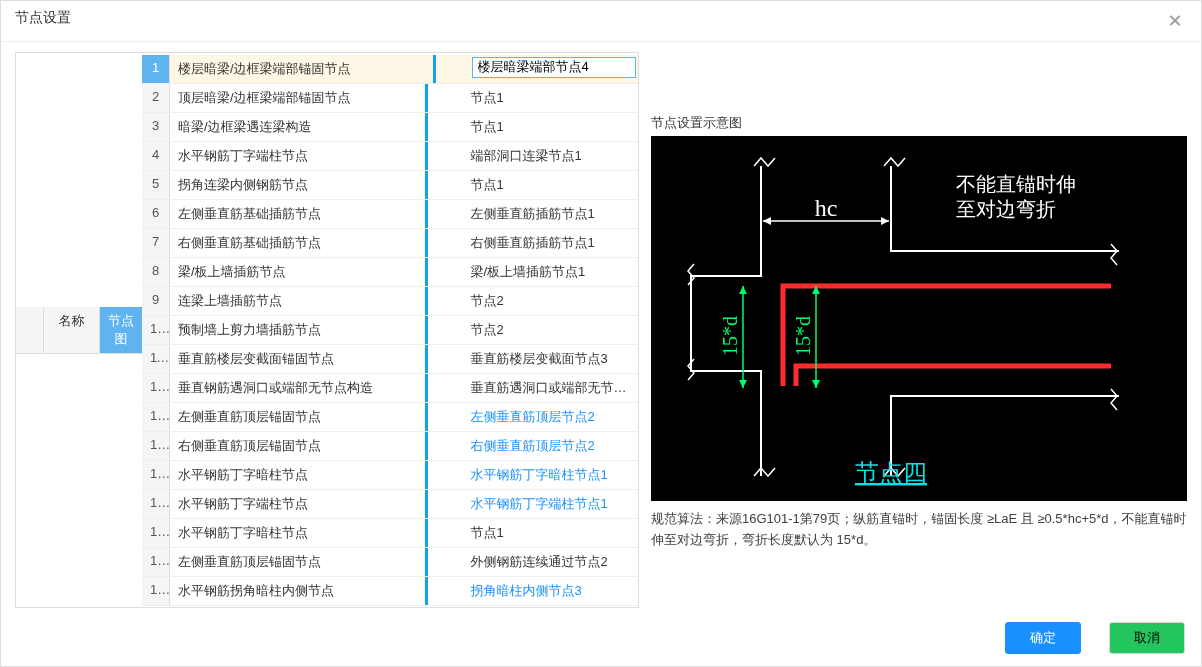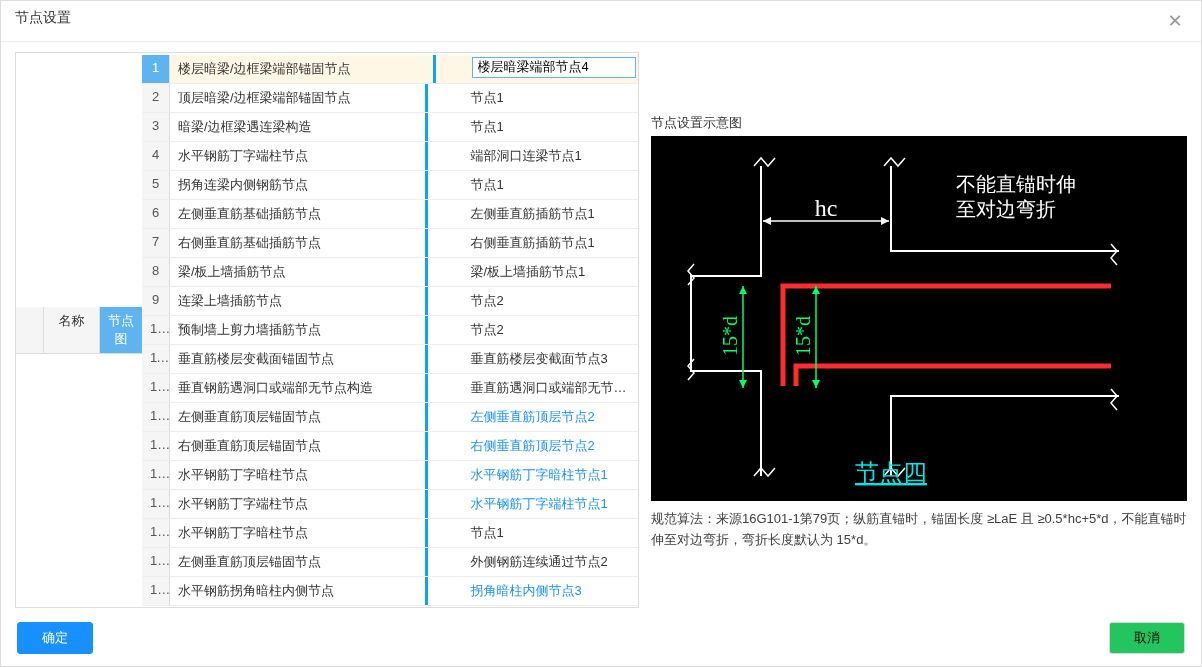--- a/index.html
+++ b/index.html
@@ -121,22 +121,22 @@
       overflow: hidden;
     }
     .preview-desc {
       padding: 8px 0;
       line-height: 1.6;
       font-size: 13px;
       color: #404040;
     }
     .dialog-footer {
       display: flex;
-      justify-content: space-between;
-      gap: 10px;
+      justify-content: flex-end;
+      gap: 28px;
       padding: 10px 16px 12px;
     }
     .btn {
       padding: 6px 24px;
       font-size: 13px;
       border-radius: 3px;
       cursor: pointer;
       border: 1px solid #d9d9d9;
       background: #22c55e;
     }

